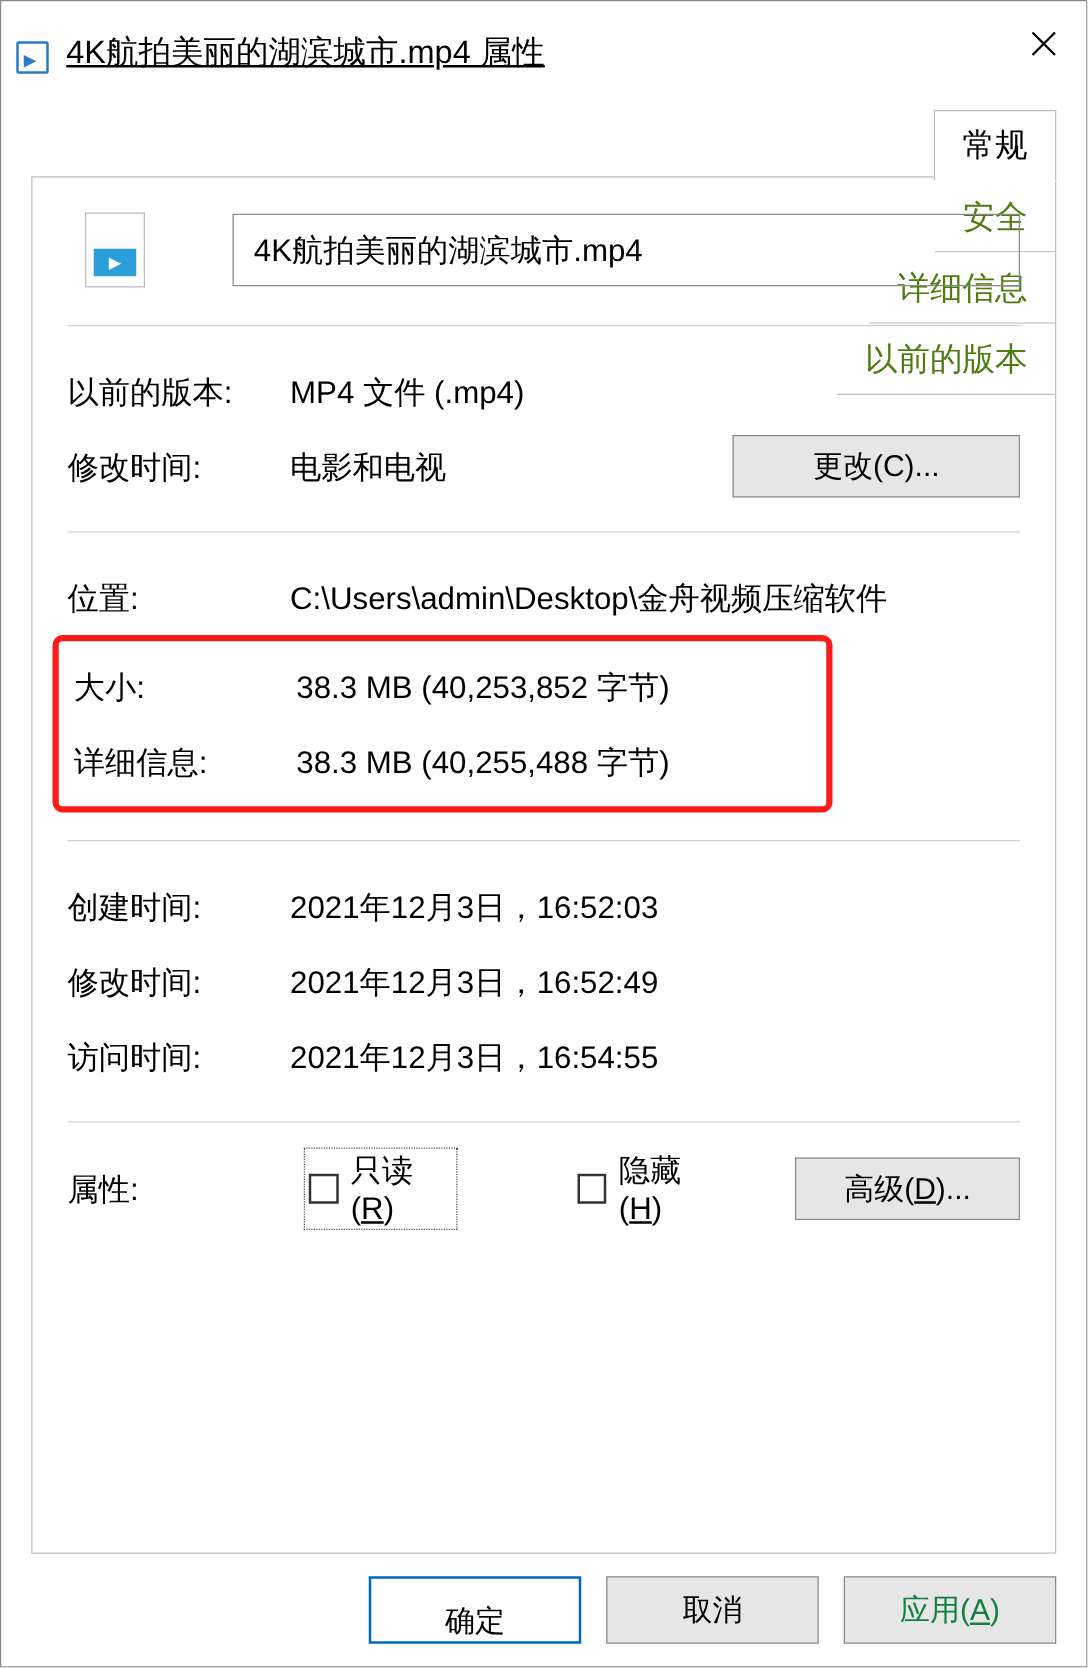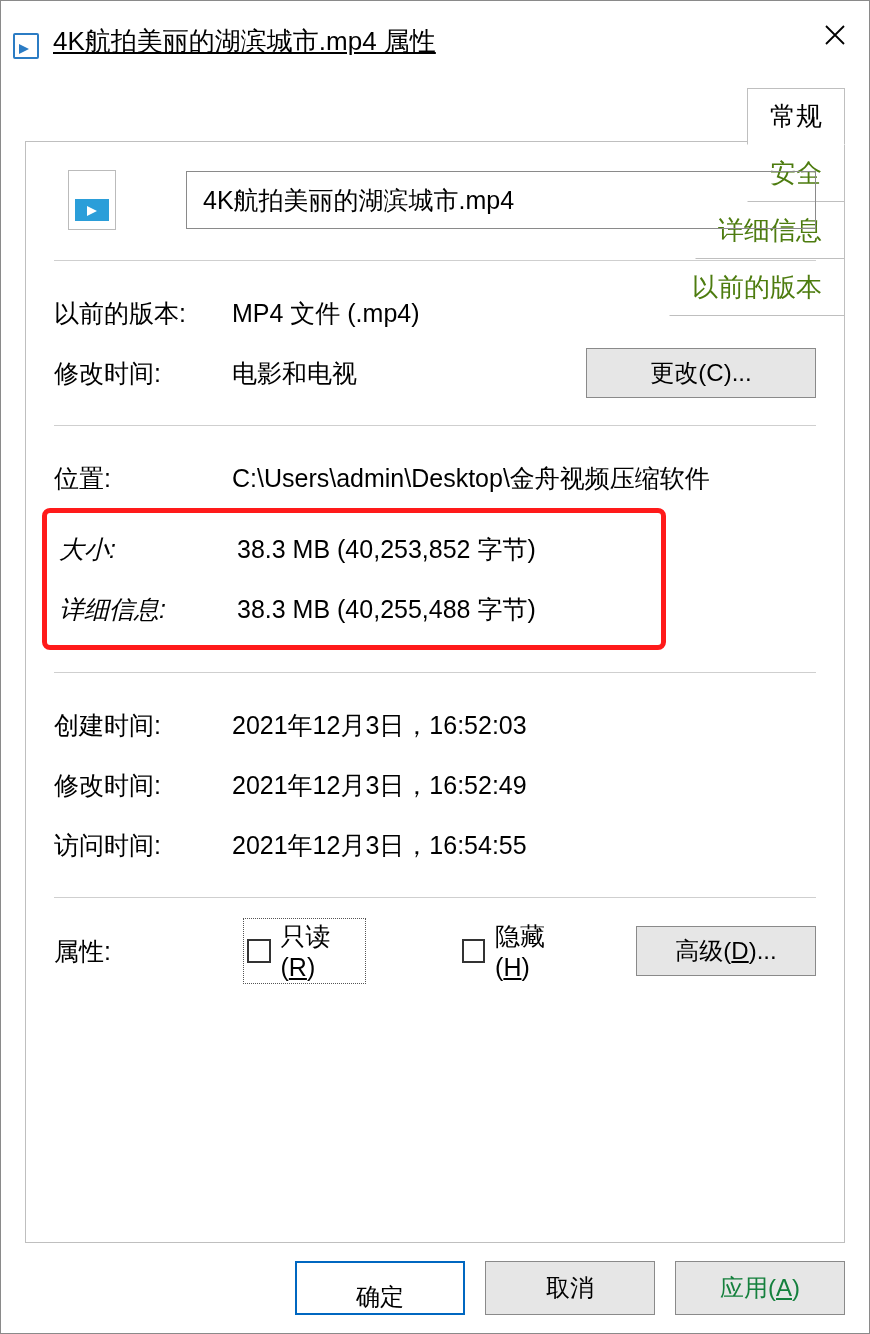--- a/index.html
+++ b/index.html
@@ -152,21 +152,21 @@
     font-family:inherit;
   }
   .btn.small { min-width: 180px; }
   .highlight-box {
     border: 5px solid #ff1a1a;
     padding: 6px 6px 6px 0;
     margin-left:-12px;
     margin-right: 150px;
     border-radius: 8px;
   }
-  .highlight-box .row .label { width: 180px; padding-left:12px;font-style:italic;}
+  .highlight-box .row .label { width: 180px; padding-left:12px;}
   .attr-row {
     display:flex;
     align-items:center;
     gap: 30px;
   }
   .check {
     display:inline-flex;
     align-items:center;
     gap: 10px;
     font-size: 25px;

